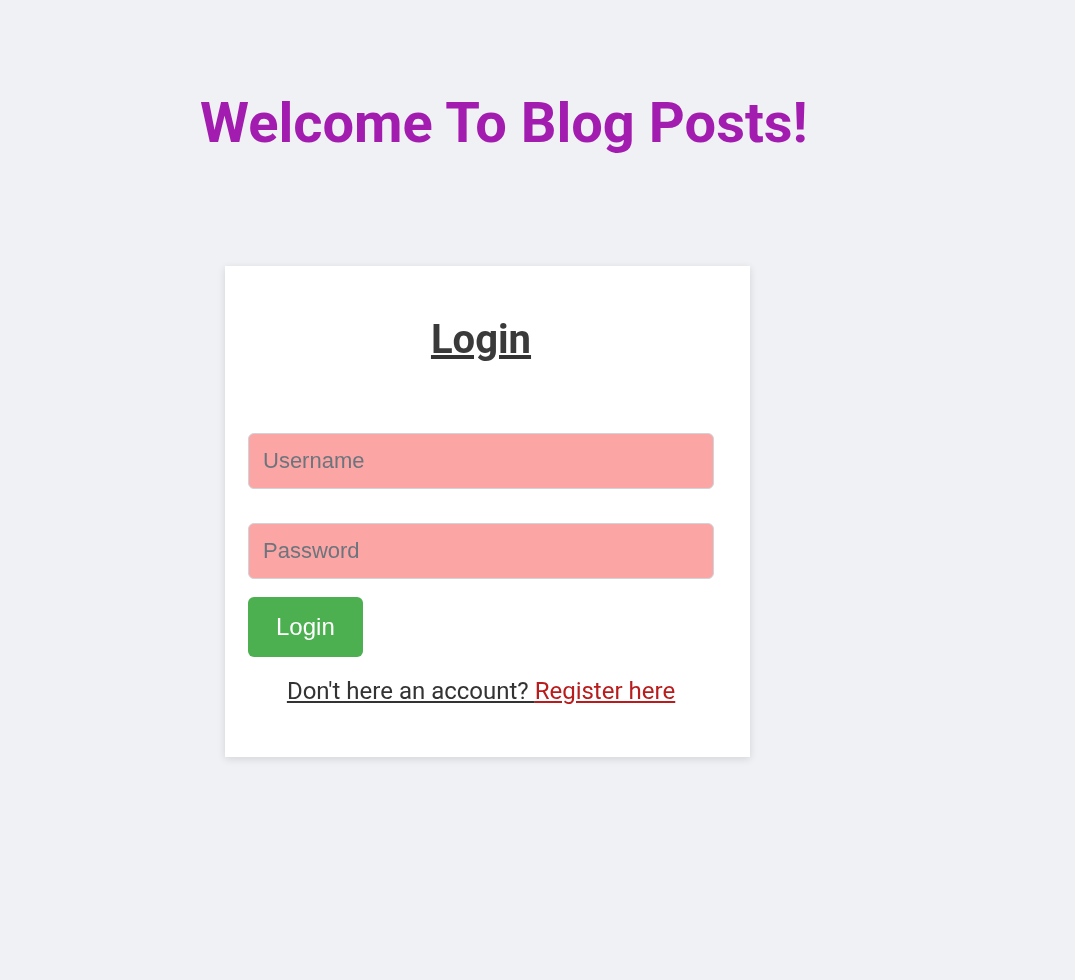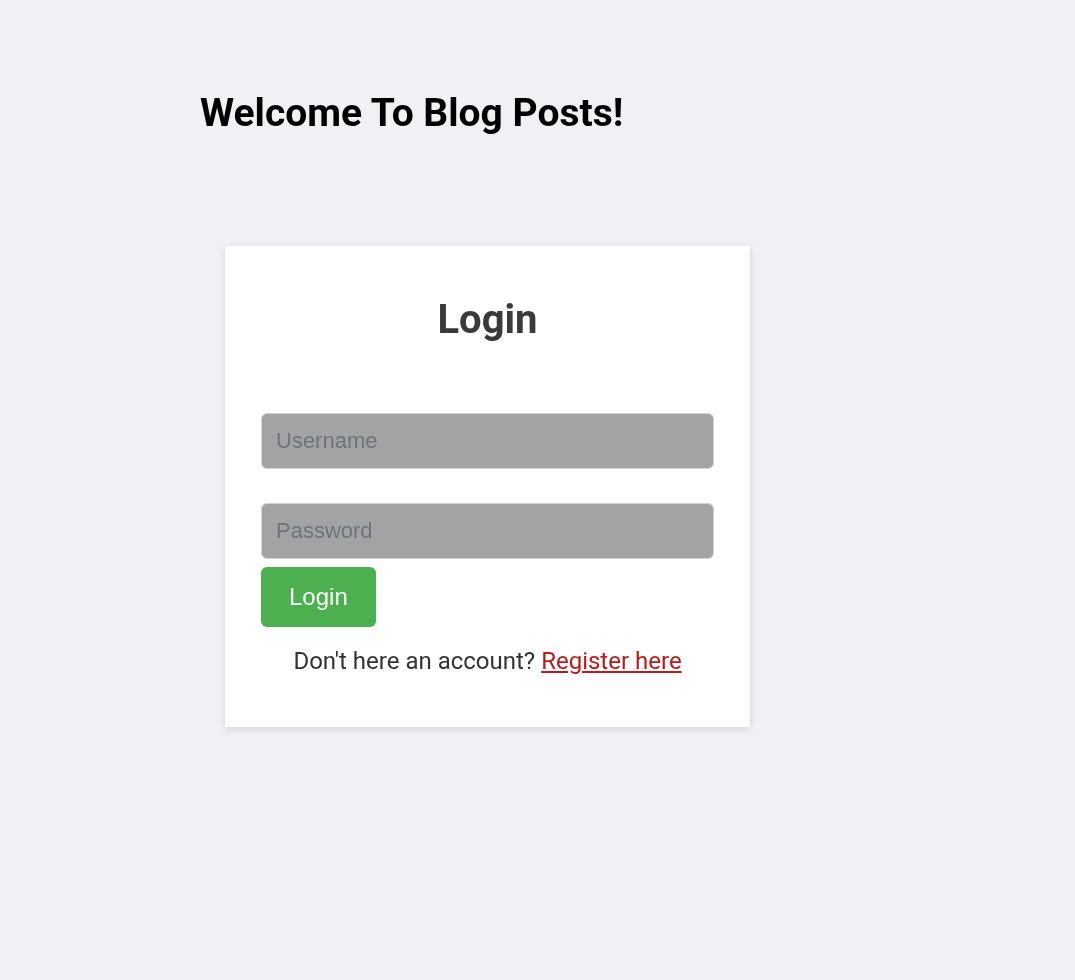--- a/index.html
+++ b/index.html
@@ -12,53 +12,54 @@
       height: 980px;
       background-color: #f0f1f5;
       font-family: -apple-system, BlinkMacSystemFont, "Segoe UI", Roboto, "Helvetica Neue", Arial, sans-serif;
       color: #333;
     }
     .container {
       padding-top: 90px;
     }
     .page-title {
       text-align: left;
-      font-size: 39px;
+      font-size: 56px;
       font-weight: 700;
-      color: #000000;
+      color: #a21caf;
       margin-left: 200px;
       margin-bottom: 110px;
     }
     .login-card {
       width: 525px;
       margin-left: 225px;
       background: #ffffff;
-      padding: 50px 36px 44px 36px;
+      padding: 50px 36px 44px 23px;
       box-shadow: 0 2px 8px rgba(0,0,0,0.12);
+      text-decoration: underline;
     }
     .login-title {
       text-align: center;
       font-size: 40px;
       font-weight: 700;
       color: #3a3a3a;
       margin-bottom: 70px;
     }
     .form-group {
       margin-bottom: 34px;
     }
     .form-group.last {
-      margin-bottom: 8px;
+      margin-bottom: 18px;
     }
     .form-control {
       width: 100%;
       height: 56px;
       padding: 0 14px;
       font-size: 22px;
       color: #495057;
-      background-color: #a3a3a3;
+      background-color: #fca5a5;
       border: 1px solid #ced4da;
       border-radius: 6px;
       outline: none;
     }
     .form-control::placeholder {
       color: #6c757d;
       opacity: 1;
     }
     .login-button {
       display: inline-block;

